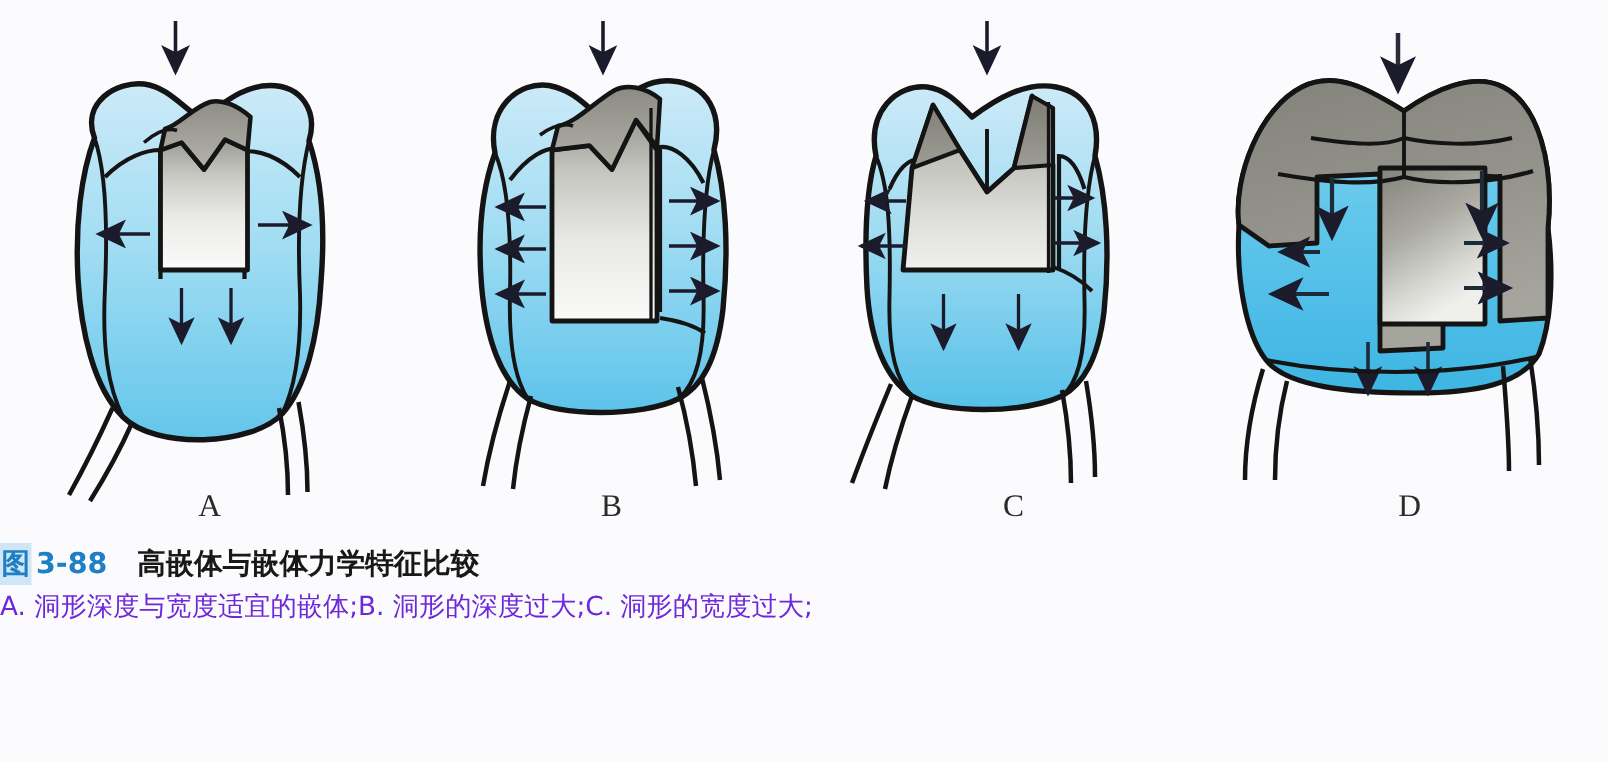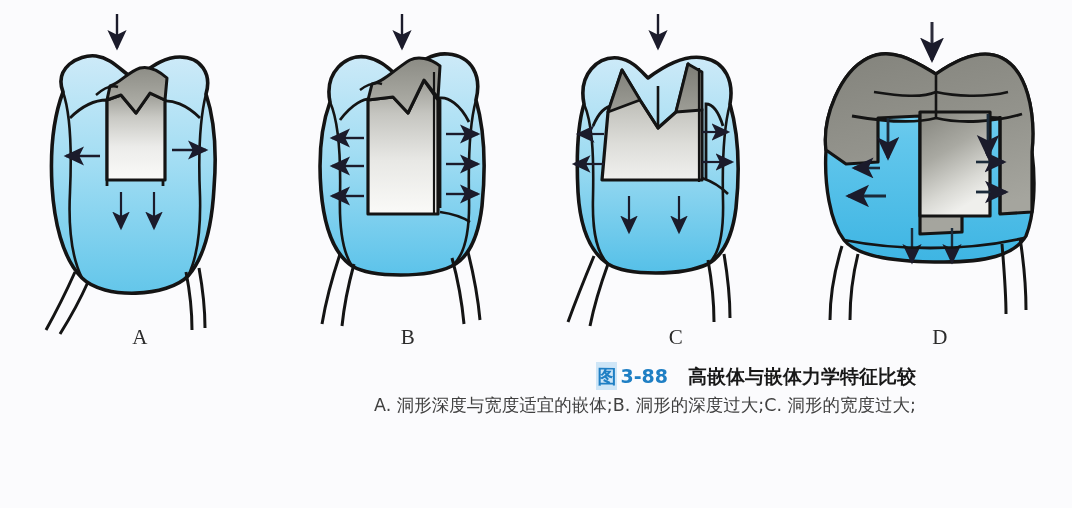--- a/index.html
+++ b/index.html
@@ -31,21 +31,21 @@
     letter-spacing:.5px;
   }
   #label-a{left:6px;}
   #label-b{left:274px;}
   #label-c{left:542px;}
   #label-d{left:806px;}
 
   .caption-block{
     position:absolute;
     left:0;top:362px;width:916px;
-    text-align:right;
+    text-align:left;
   }
   .cap-title{
     font-family:"DejaVu Sans", sans-serif;
     font-size:19px;
     font-weight:bold;
     color:#181818;
     line-height:28px;
     white-space:nowrap;
   }
   .fig-num{
@@ -58,21 +58,21 @@
     background:#cfe6f7;
     color:#1f7fc4;
     padding:0 1px;
     margin-right:3px;
   }
   .cap-title .title-text{margin-left:18px;}
 
   .cap-line{
     font-family:"DejaVu Sans", sans-serif;
     font-size:17.5px;
-    color:#404040;
+    color:#6d28d9;
     line-height:30px;
     white-space:nowrap;
   }
 </style>
 </head>
 <body>
 
 <div id="figure-root">
 
   <div class="panel" id="panel-a">

